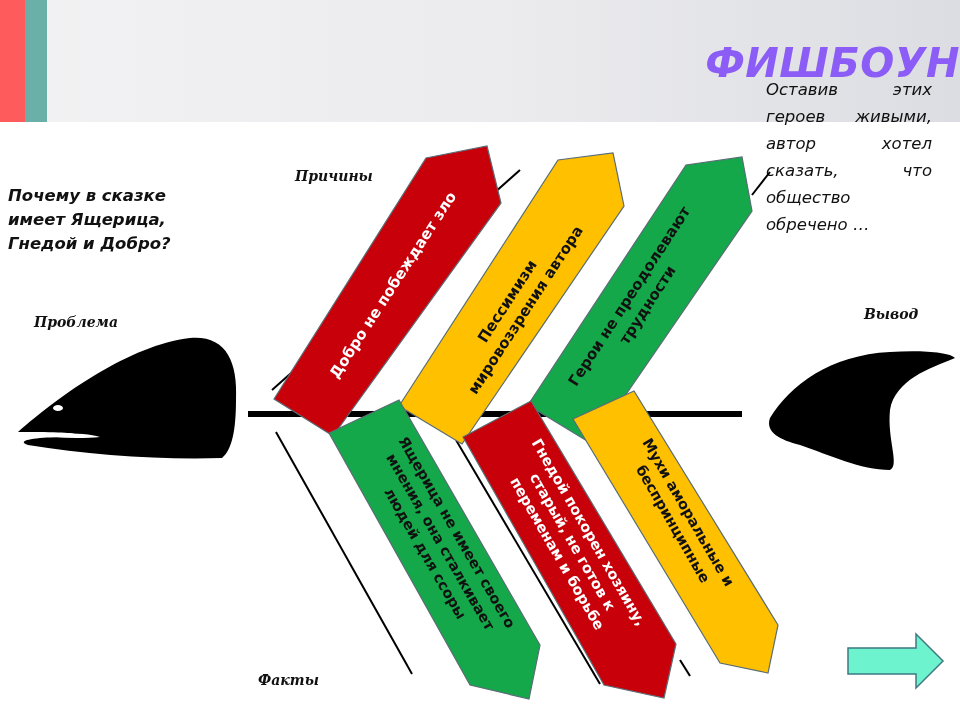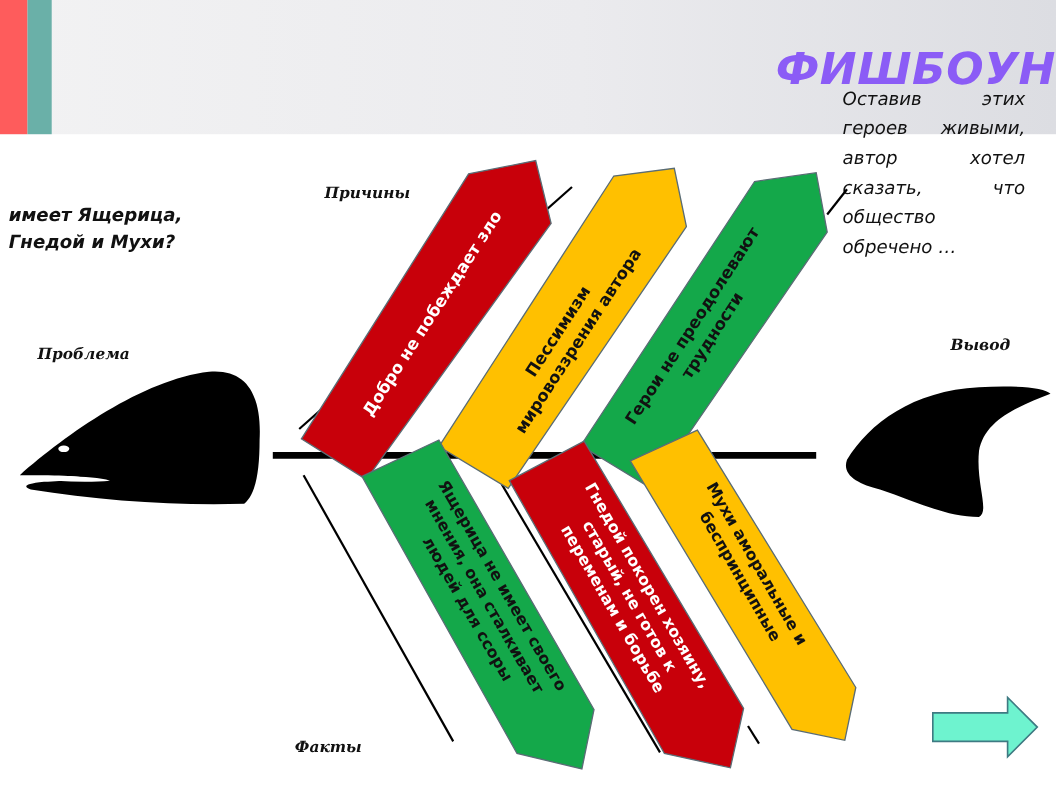--- a/index.html
+++ b/index.html
@@ -18,30 +18,31 @@
 <body>
 
 <div class="header">
   <div class="stripe-red"></div>
   <div class="stripe-teal"></div>
 </div>
 
 <div class="title">ФИШБОУН</div>
 
 <div class="question">
+  <div>Почему в сказке</div>
   <div>имеет Ящерица,</div>
-  <div>Гнедой и Мухи?</div>
+  <div>Гнедой и Добро?</div>
 </div>
 
 <div class="conclusion">Оставив этих героев живыми, автор хотел сказать, что общество обречено …</div>
 
 <div class="script-label" style="left:295px; top:168px;">Причины</div>
 <div class="script-label" style="left:34px; top:314px;">Проблема</div>
 <div class="script-label" style="left:864px; top:306px;">Вывод</div>
-<div class="script-label" style="left:268px; top:672px;text-align:right;">Факты</div>
+<div class="script-label" style="left:258px; top:672px;text-align:right;">Факты</div>
 
 <svg class="diagram" width="960" height="720" viewBox="0 0 960 720">
 
   <line x1="248" y1="414" x2="742" y2="414" stroke="#000" stroke-width="6"></line>
   <line x1="272" y1="390" x2="520" y2="170" stroke="#000" stroke-width="2"></line>
   <line x1="752" y1="195" x2="770" y2="172" stroke="#000" stroke-width="2"></line>
   <line x1="276" y1="432" x2="412" y2="674" stroke="#000" stroke-width="2"></line>
   <line x1="456" y1="440" x2="600" y2="684" stroke="#000" stroke-width="2"></line>
   <line x1="680" y1="660" x2="690" y2="676" stroke="#000" stroke-width="2"></line>
 

